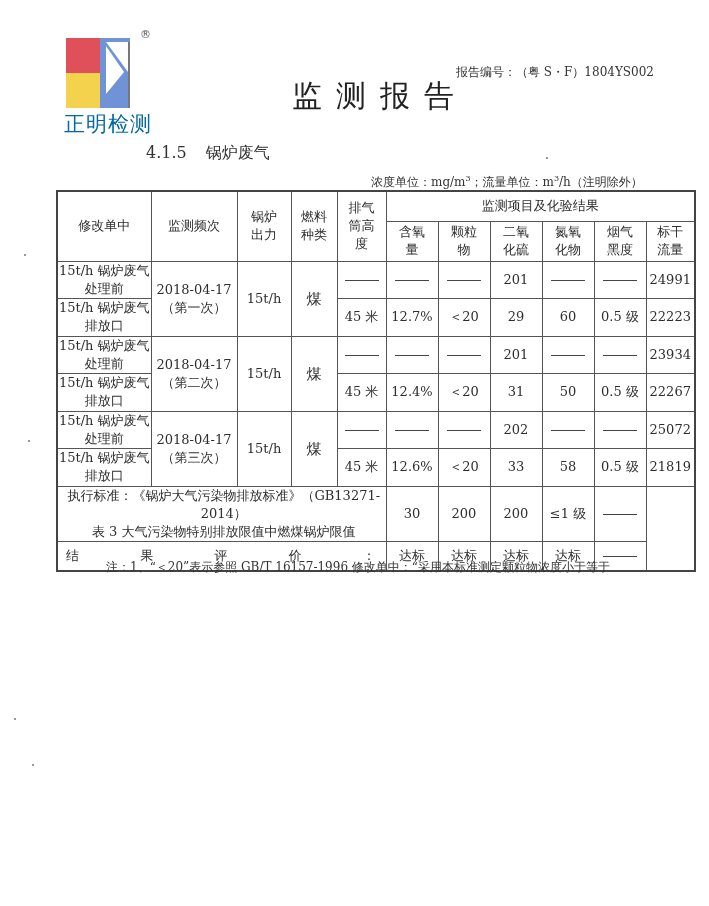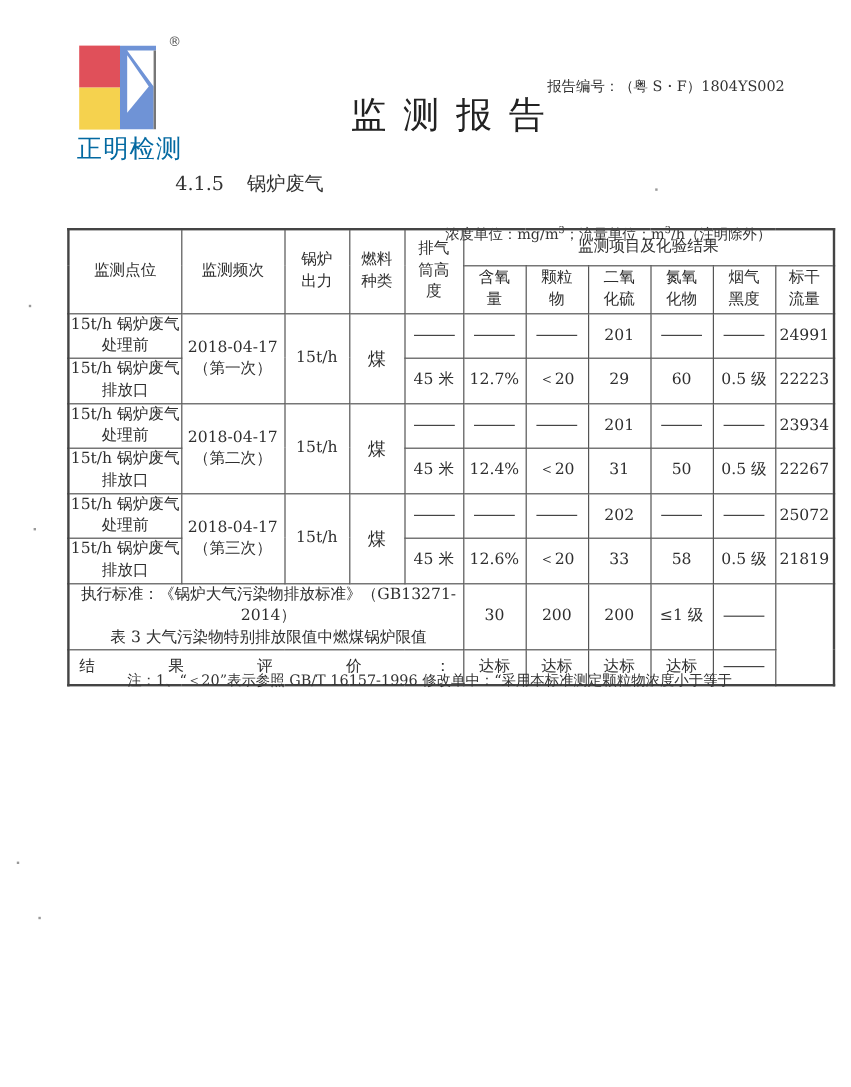--- a/index.html
+++ b/index.html
@@ -12,21 +12,21 @@
   .logo { left: 66px; top: 38px; width: 64px; height: 70px; }
   .logo .red { position:absolute; left:0; top:0; width:34px; height:35px; background:#e0505a; }
   .logo .yellow { position:absolute; left:0; top:35px; width:34px; height:35px; background:#f5d24e; }
   .logo .blue { position:absolute; left:34px; top:0; width:30px; height:70px; }
   .logo-reg { left: 140px; top: 28px; font-size: 11px; color:#555; font-family: "DejaVu Sans", sans-serif; }
   .logo-text { left: 64px; top: 110px; font-size: 21px; color:#0369a1; letter-spacing: 1px; font-family: Liberation Mono, monospace; }
   .report-no { left: 456px; top: 44px; font-size: 12px; color:#333;margin-top:20px; }
   .doc-title { left: 292px; top: 76px; font-size: 30px; letter-spacing: 14px; color:#222; font-family: Liberation Mono, monospace; font-weight: normal; }
   .section { left: 146px; top: 143px; font-size: 16px; color:#333; }
   .section .num { margin-right: 14px; }
-  .units { left: 371px; top: 174px; font-size: 12px; color:#333;margin-top:13px; }
+  .units { left: 371px; top: 174px; font-size: 12px; color:#333; }
   sup { font-size: 8px; vertical-align: super; line-height: 0; }
 
   table.data {
     position: absolute; left: 56px; top: 190px; width: 638px;
     border-collapse: collapse; table-layout: fixed; font-size: 13px; color:#2e2e2e;
   }
   table.data td {
     border: 1px solid #555; text-align: center; vertical-align: middle; padding: 0; line-height: 18px;
   }
   table.data { border: 2px solid #444; }
@@ -74,21 +74,21 @@
       <col style="width:49px">
     <col style="width:52px">
       <col style="width:52px">
       <col style="width:52px">
       <col style="width:52px">
       <col style="width:52px">
       <col style="width:49px">
   </colgroup>
   <tbody>
       <tr style="height:30px">
-    <td rowspan="2">监测点位</td>
+    <td rowspan="2">修改单中</td>
     <td rowspan="2">监测频次</td>
     <td rowspan="2"><span style="display:inline-block;width:28px;">锅炉出力</span></td>
     <td rowspan="2"><span style="display:inline-block;width:28px;">燃料种类</span></td>
     <td rowspan="2"><span style="display:inline-block;width:28px;">排气筒高度</span></td>
     <td colspan="6">监测项目及化验结果</td>
   </tr>
   <tr style="height:40px">
     <td><span style="display:inline-block;width:28px;">含氧量</span></td>
     <td><span style="display:inline-block;width:28px;">颗粒物</span></td>
     <td><span style="display:inline-block;width:28px;">二氧化硫</span></td>

